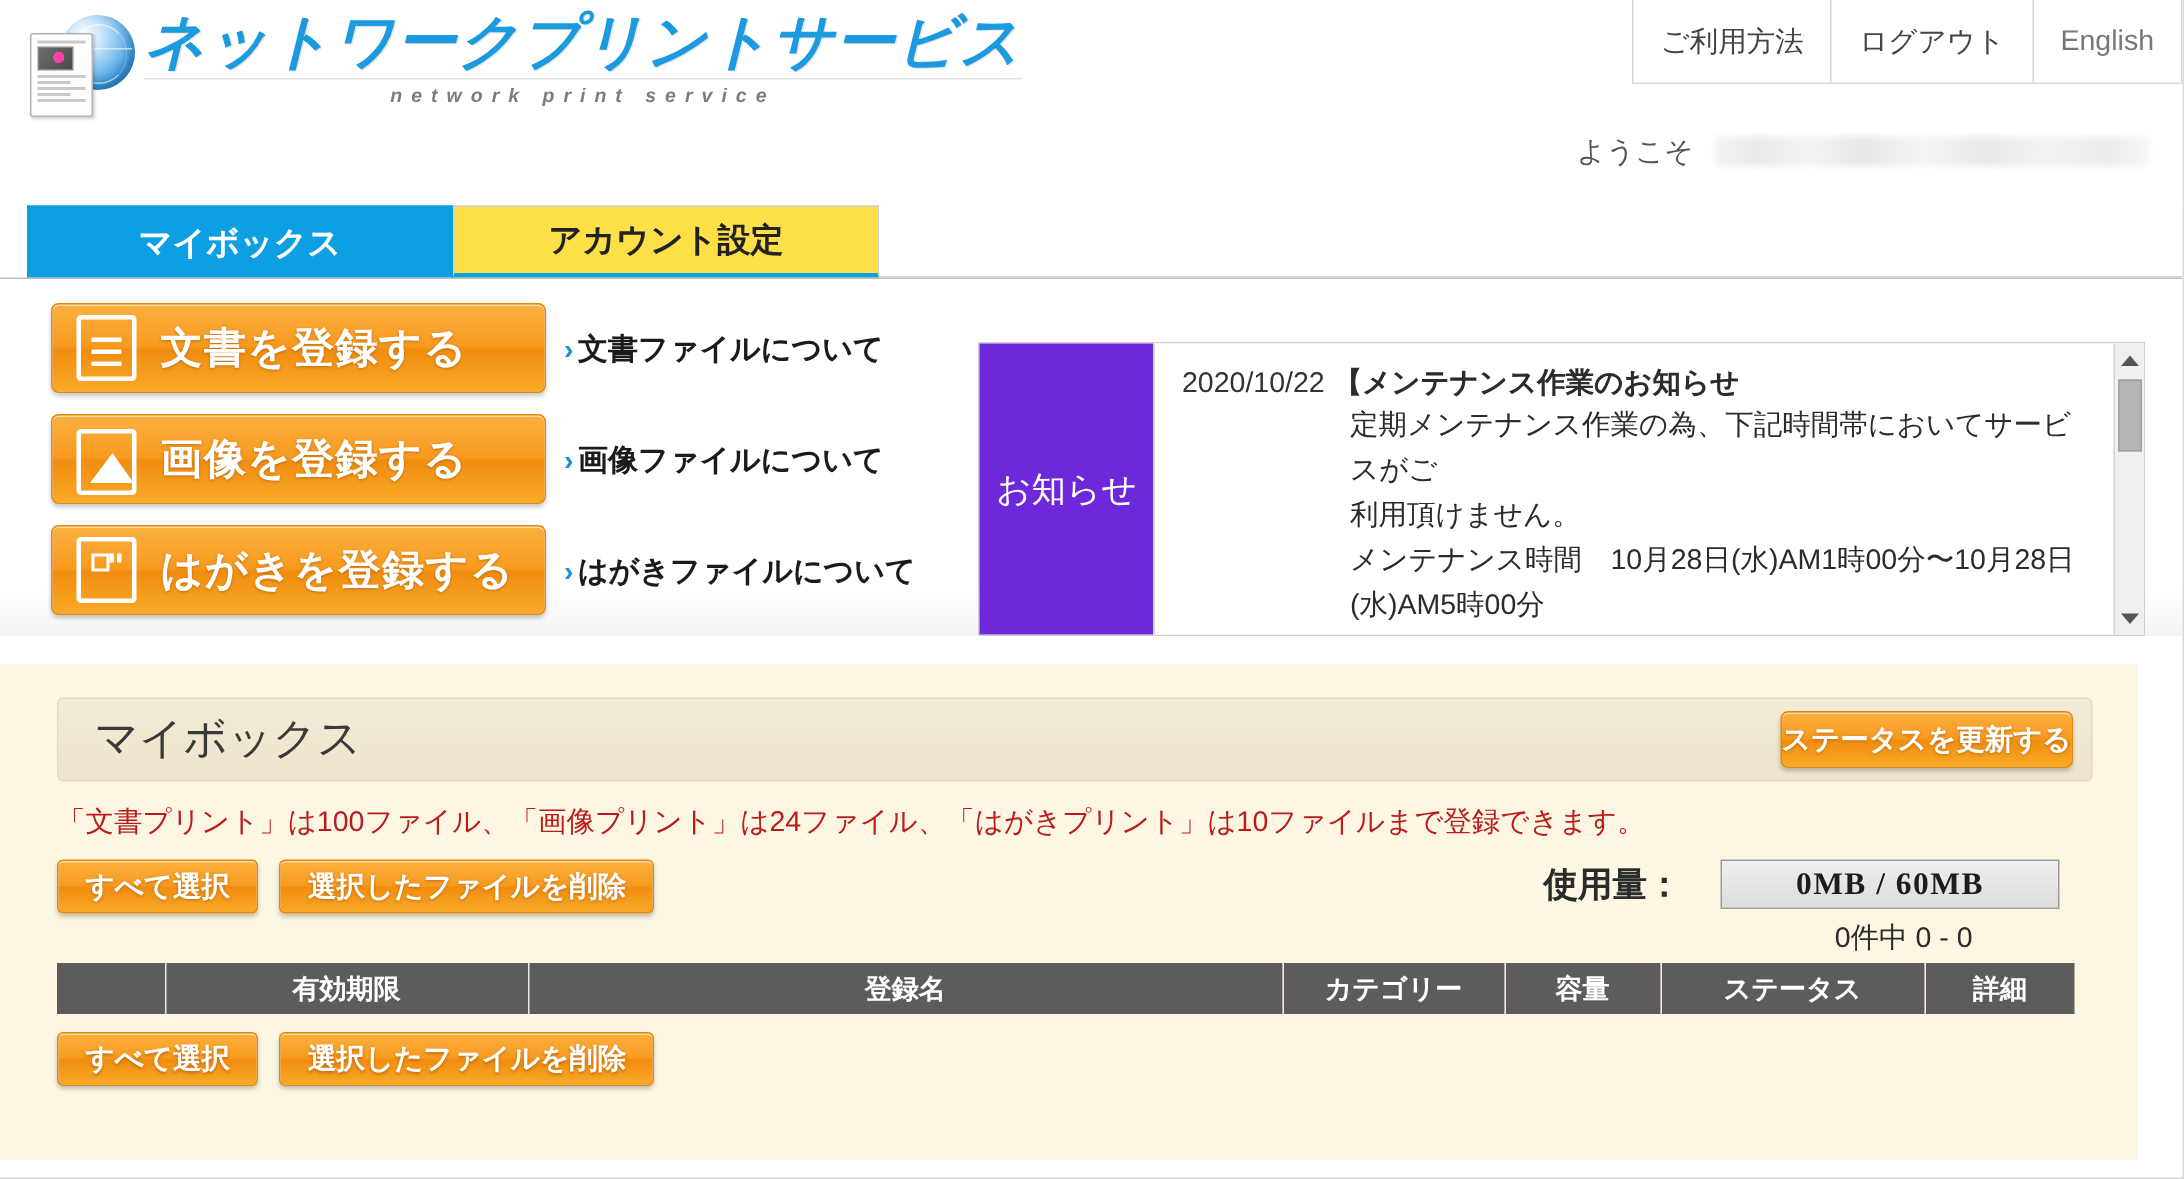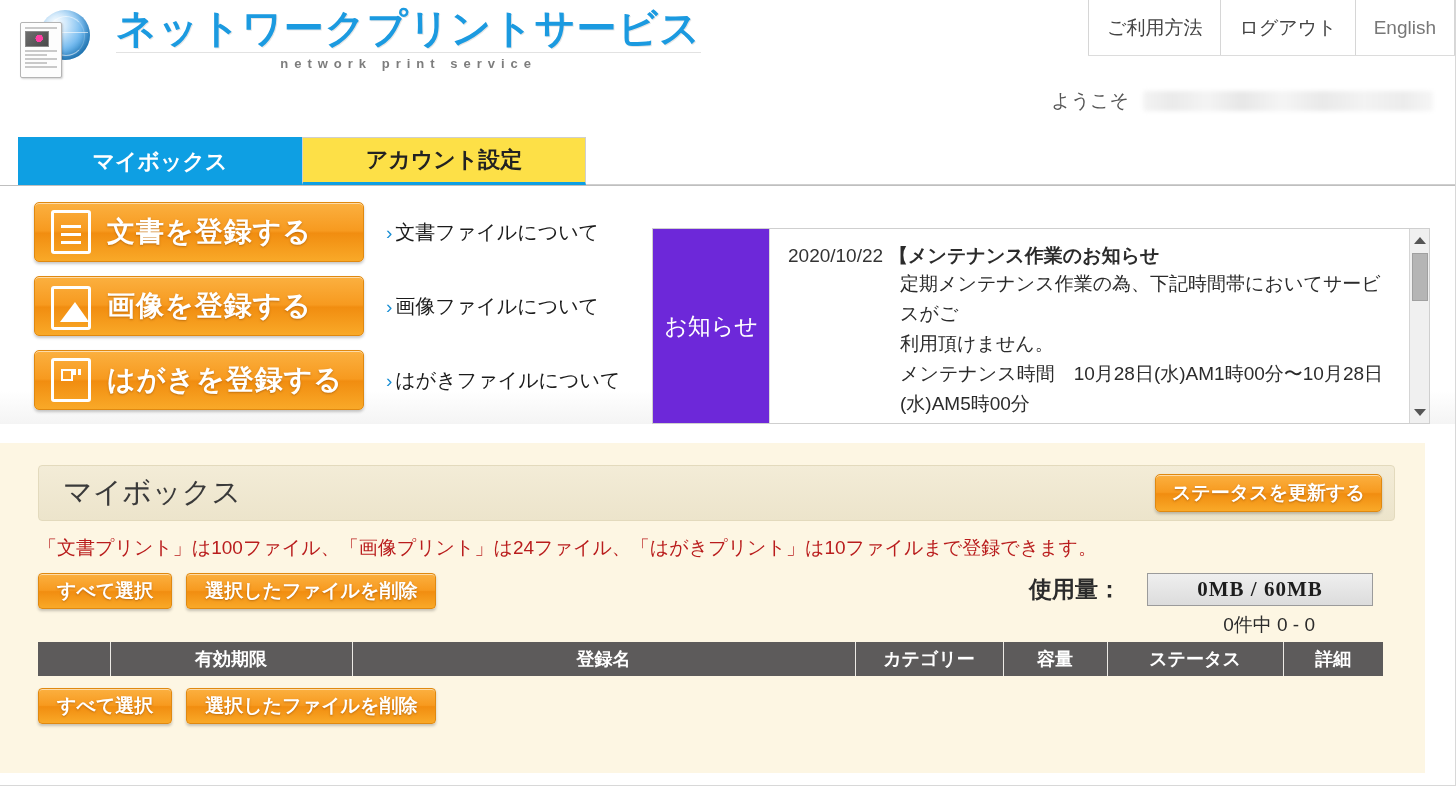--- a/index.html
+++ b/index.html
@@ -74,22 +74,23 @@
   .logo-doc .dline { height: 2px; background: #c9c9c9; margin-bottom: 2px; }
   .logo-doc .dline.s { width: 70%; }
   .logo-doc .dphoto {
     width: 24px; height: 16px; margin: 2px 0 3px 0;
     background:
       radial-gradient(circle at 60% 45%, #ff3fa4 0%, #ff3fa4 24%, transparent 25%),
       linear-gradient(135deg, #6d6d6d 0%, #4a4a4a 100%);
     border: 1px solid #8a8a8a;
   }
   .logo-text {
-    margin-left: 24px;
+    margin-left: 4px;
     padding-top: 2px;
+    font-style: italic;
   }
   .logo-title {
     font-size: 40px;
     font-weight: bold;
     letter-spacing: 1px;
     color: #1b9ae0;
     line-height: 1.1;
     text-shadow: 1px 1px 0 rgba(0,0,0,.10);
     white-space: nowrap;
   }
@@ -265,23 +266,23 @@
     width: 8px; height: 8px;
     border: 2px solid #fff;
   }
   .icon-card::after {
     content: "";
     position: absolute; left: 19px; top: 8px;
     width: 3px; height: 6px; background: #fff;
     box-shadow: 5px 0 0 #fff;
   }
   .reg-link {
-    margin-left: 22px;
+    margin-left: 12px;
     font-size: 20px;
-    font-weight: normal;
+    font-weight: bold;
     color: #1b1b1b;
     white-space: nowrap;
     cursor: pointer;
   }
   .reg-link .chev { color: #1b8fd4; margin-right: 3px; font-size: 19px; }
 
   
   .notice {
     position: absolute;
     left: 652px; top: 228px;
@@ -365,21 +366,21 @@
     border: 1px solid #e3dabd;
     border-radius: 4px;
     padding: 0 12px 0 24px;
   }
   .mybox-title {
     font-size: 29px;
     color: #3a3a3a;
   }
   .btn-status {
     height: 38px;
-    padding: 0 16px;
+    padding: 0 0;
     font-size: 19px;
     border-radius: 5px;
   }
   .mybox-desc {
     margin: 14px 0 0 0;
     font-size: 19px;
     color: #b91c1c;
   }
   .toolbar-row {
     display: flex;

